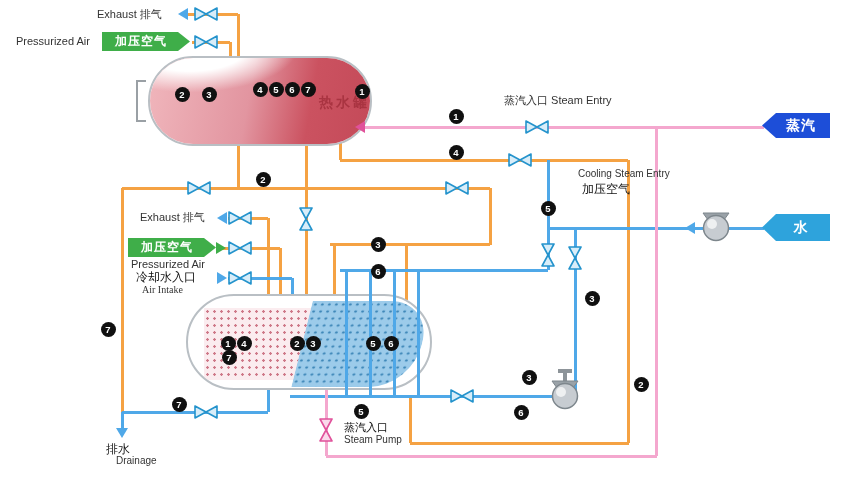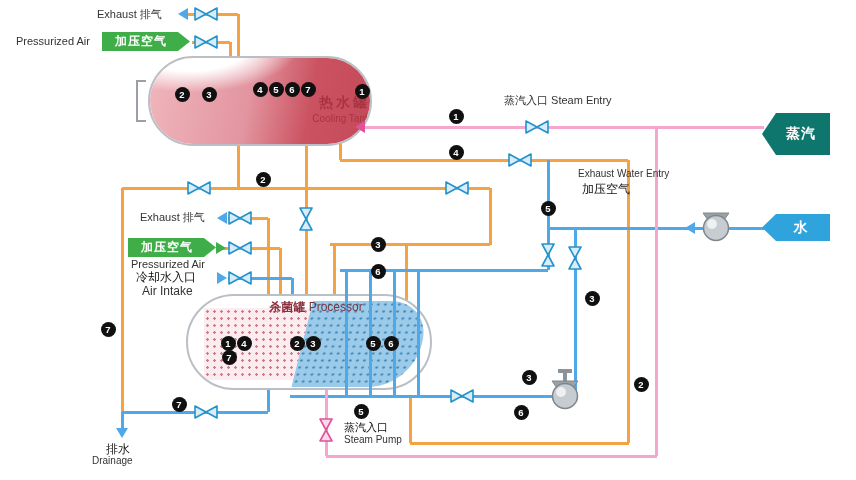--- a/index.html
+++ b/index.html
@@ -43,32 +43,27 @@
 </head>
 <body>
 
 <div class="stage" id="stage">
 
   <div class="bracket"></div>
 
   <div class="tank cooling">
     <div class="cool-fill"></div>
     <div class="tklabel cool-cn">热水罐</div>
-    <div class="tklabel cool-en">Cooling Tank</div>
   </div>
 
   <div class="tank processor">
     <div class="proc-dots-pink"></div>
     <div class="proc-blue"></div>
   </div>
 
-  <div class="proc-label">
-    <span class="cn">杀菌罐</span>
-    <span class="en">Processor</span>
-  </div>
 
 <div class="pipe" style="background: rgb(245, 162, 67); left: 186px; width: 52px; top: 12.5px; height: 3px;"></div>
     <div class="pipe" style="background: rgb(245, 162, 67); top: 14px; height: 44px; left: 236.5px; width: 3px;"></div>
     <div class="pipe" style="background: rgb(245, 162, 67); left: 192px; width: 38px; top: 40.5px; height: 3px;"></div>
     <div class="pipe" style="background: rgb(245, 162, 67); top: 42px; height: 16px; left: 228.5px; width: 3px;"></div>
     <div class="pipe" style="background: rgb(245, 162, 67); top: 140px; height: 48px; left: 236.5px; width: 3px;"></div>
     <div class="pipe" style="background: rgb(245, 162, 67); left: 122px; width: 368px; top: 186.5px; height: 3px;"></div>
     <div class="pipe" style="background: rgb(245, 162, 67); top: 188px; height: 224px; left: 120.5px; width: 3px;"></div>
     <div class="pipe" style="background: rgb(245, 162, 67); top: 188px; height: 57px; left: 488.5px; width: 3px;"></div>
     <div class="pipe" style="background: rgb(245, 162, 67); top: 140px; height: 156px; left: 304.5px; width: 3px;"></div>
@@ -159,21 +154,21 @@
         <circle cx="20" cy="27" r="12.5" fill="#c7ccd1" stroke="#7d868c" stroke-width="1.5"></circle>
         <circle cx="16" cy="23" r="5" fill="rgba(255,255,255,0.7)"></circle>
       </svg></div>
     <div class="arrow" style="border-top: 6px solid transparent; border-bottom: 6px solid transparent; border-right: 10px solid rgb(79, 168, 232); left: 178px; top: 8px;"></div>
     <div class="arrow" style="border-top: 6px solid transparent; border-bottom: 6px solid transparent; border-right: 10px solid rgb(79, 168, 232); left: 217px; top: 212px;"></div>
     <div class="arrow" style="border-top: 6px solid transparent; border-bottom: 6px solid transparent; border-left: 10px solid rgb(63, 174, 73); left: 216px; top: 242px;"></div>
     <div class="arrow" style="border-top: 6px solid transparent; border-bottom: 6px solid transparent; border-left: 10px solid rgb(79, 168, 232); left: 217px; top: 272px;"></div>
     <div class="arrow" style="border-top: 6px solid transparent; border-bottom: 6px solid transparent; border-right: 10px solid rgb(224, 82, 155); left: 355px; top: 121px;"></div>
     <div class="arrow" style="border-top: 6px solid transparent; border-bottom: 6px solid transparent; border-right: 10px solid rgb(79, 168, 232); left: 685px; top: 222px;"></div>
     <div class="arrow" style="border-left: 6px solid transparent; border-right: 6px solid transparent; border-top: 10px solid rgb(79, 168, 232); left: 116px; top: 428px;"></div>
-    <div class="flowbox" style="left: 762px; top: 113px; width: 68px; height: 42px; background: #0f766e; font-size: 14px; clip-path: polygon(0px 50%, 14px 0px, 100% 0px, 100% 100%, 14px 100%); padding-left: 10px;">
+    <div class="flowbox" style="left: 762px; top: 113px; width: 68px; height: 25px; background: #1d4ed8; font-size: 14px; clip-path: polygon(0px 50%, 14px 0px, 100% 0px, 100% 100%, 14px 100%); padding-left: 10px;">
       <span>蒸汽</span>
     </div>
     <div class="flowbox" style="left: 762px; top: 214px; width: 68px; height: 27px; background: rgb(46, 163, 220); font-size: 14px; clip-path: polygon(0px 50%, 14px 0px, 100% 0px, 100% 100%, 14px 100%); padding-left: 10px;">
       <span>水</span>
     </div>
     <div class="flowbox" style="left: 102px; top: 32px; width: 88px; height: 19px; background: rgb(63, 174, 73); font-size: 12px; clip-path: polygon(0px 0px, 76px 0px, 100% 50%, 76px 100%, 0px 100%); padding-right: 10px;">
       <span>加压空气</span>
     </div>
     <div class="flowbox" style="left: 128px; top: 238px; width: 88px; height: 19px; background: rgb(63, 174, 73); font-size: 12px; clip-path: polygon(0px 0px, 76px 0px, 100% 50%, 76px 100%, 0px 100%); padding-right: 10px;">
       <span>加压空气</span>
@@ -201,23 +196,23 @@
     <div class="badge" style="left: 383.5px; top: 335.5px;">6</div>
     <div class="badge" style="left: 584.5px; top: 290.5px;">3</div>
     <div class="badge" style="left: 521.5px; top: 369.5px;">3</div>
     <div class="badge" style="left: 633.5px; top: 376.5px;">2</div>
     <div class="badge" style="left: 513.5px; top: 404.5px;">6</div>
     <div class="badge" style="left: 171.5px; top: 396.5px;">7</div>
     <div class="badge" style="left: 353.5px; top: 403.5px;">5</div>
     <div class="label" style="left: 97px; top: 7px; font-size: 11px;">Exhaust 排气</div>
     <div class="label" style="left: 16px; top: 35px; font-size: 11px;">Pressurized Air</div>
     <div class="label" style="left: 504px; top: 93px; font-size: 11px;">蒸汽入口  Steam Entry</div>
-    <div class="label" style="left: 578px; top: 168px; font-size: 10px;">Exhaust Water Entry</div>
+    <div class="label" style="left: 578px; top: 168px; font-size: 10px;">Cooling Steam Entry</div>
     <div class="label" style="left: 582px; top: 181px; font-size: 12px; color: rgb(17, 17, 17);">加压空气</div>
     <div class="label" style="left: 140px; top: 210px; font-size: 11px;">Exhaust 排气</div>
     <div class="label" style="left: 131px; top: 258px; font-size: 11px;">Pressurized Air</div>
     <div class="label" style="left: 136px; top: 269px; font-size: 12px; color: rgb(17, 17, 17);">冷却水入口</div>
-    <div class="label" style="left: 142px; top: 284px; font-size: 12px;">Air Intake</div>
+    <div class="label" style="left: 142px; top: 284px; font-size: 10px; font-family: Liberation Serif, serif;">Air Intake</div>
     <div class="label" style="left: 344px; top: 420px; font-size: 11px; color: rgb(17, 17, 17);">蒸汽入口</div>
     <div class="label" style="left: 344px; top: 434px; font-size: 10px;">Steam Pump</div>
     <div class="label" style="left: 106px; top: 441px; font-size: 12px; color: rgb(17, 17, 17);">排水</div>
-    <div class="label" style="left: 92px; top: 455px; font-size: 10px;">Drainage</div>
+    <div class="label" style="left: 116px; top: 455px; font-size: 10px;">Drainage</div>
   </div>
 
 </body></html>

